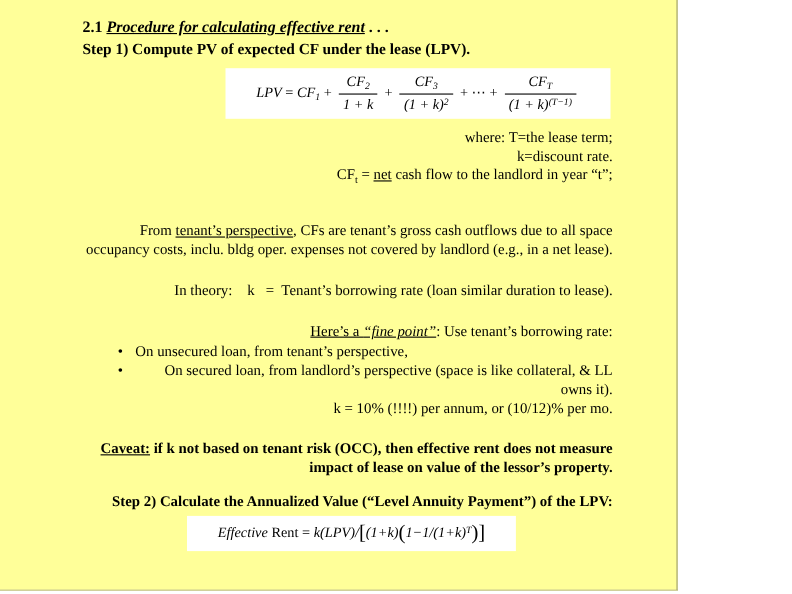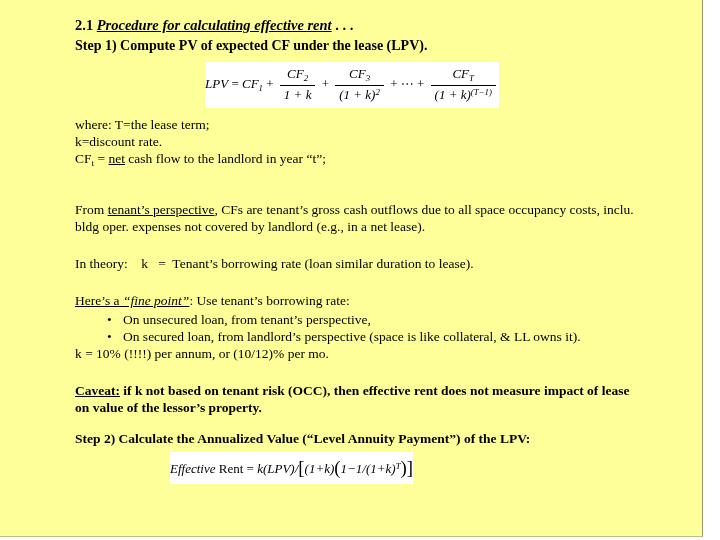--- a/index.html
+++ b/index.html
@@ -1,41 +1,41 @@
 <!DOCTYPE html>
 <html><head>
 <meta charset="utf-8">
 <style>
   * { margin:0; padding:0; box-sizing:border-box; }
   html,body { width:720px; height:540px; background:#ffffff; overflow:hidden; }
   body { font-family:"Liberation Serif", serif; color:#000; font-size:13.5px; line-height:1.26; }
-  .slide { width:703px; height:537px; background:#FFFF99; border-right:1px solid #9a9a6a; border-bottom:1px solid #bdbd8d; padding:16px 58px 0 75px; }
+  .slide { width:616px; height:537px; background:#FFFF99; border-right:1px solid #9a9a6a; border-bottom:1px solid #bdbd8d; padding:16px 58px 0 75px; }
   .b { font-weight:bold; }
   .i { font-style:italic; }
   .u { text-decoration:underline; }
   .pre { white-space:pre-wrap; }
   .title { font-size:14.5px; }
   .step { font-size:14px; margin-top:3px; }
   .fwrap1 { margin:7px 0 8px 130px; }
   .fwrap2 { margin:5px 0 0 95px; }
-  .fbox { background:#ffffff; display:inline-block; padding:4px 0; font-style:italic; font-size:13px; white-space:nowrap; }
+  .fbox { background:#ffffff; display:inline-block; padding:4px 28px; font-style:italic; font-size:13px; white-space:nowrap; }
   .fbox .rm { font-style:normal; }
   .frac { display:inline-block; text-align:center; vertical-align:middle; margin:0 3px; }
   .frac .num { display:block; border-bottom:1px solid #000; padding:0 4px 1px; }
   .frac .den { display:block; padding:1px 4px 0; }
   sub { font-size:0.68em; vertical-align:-0.35em; }
   sup { font-size:0.68em; vertical-align:0.45em; }
   .bigbr { font-size:1.45em; font-style:normal; vertical-align:-0.08em; }
   .mt20 { margin-top:32px; }
   .mt16 { margin-top:20px; }
   .mt14 { margin-top:14px; }
   .bullets { list-style:none; margin:2px 0 0 32px; }
   .bullets li { display:flex; }
   .dot { width:16px; flex:0 0 16px; }
-  .para { max-width:566px; }
+  .para { max-width:566px;text-align:right; }
 </style>
 </head>
 <body>
 
 <div class="slide">
 
   <div class="title"><span class="b">2.1  </span><span class="b i u">Procedure for calculating effective rent</span><span class="b"> . . .</span></div>
 
   <div class="b step">Step 1)  Compute PV of expected CF under the lease (LPV).</div>
 

